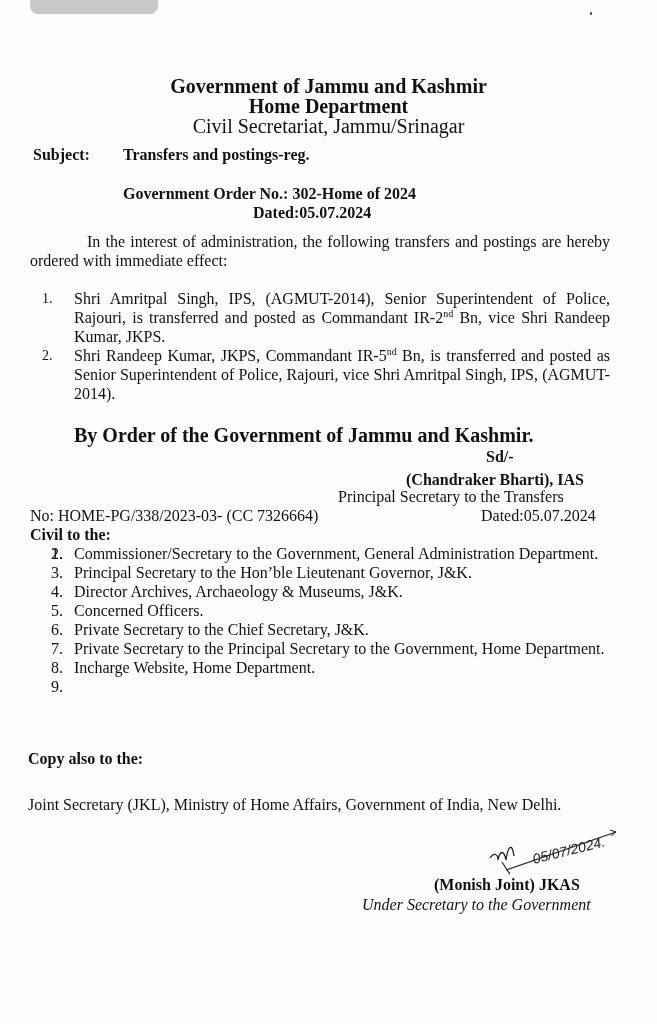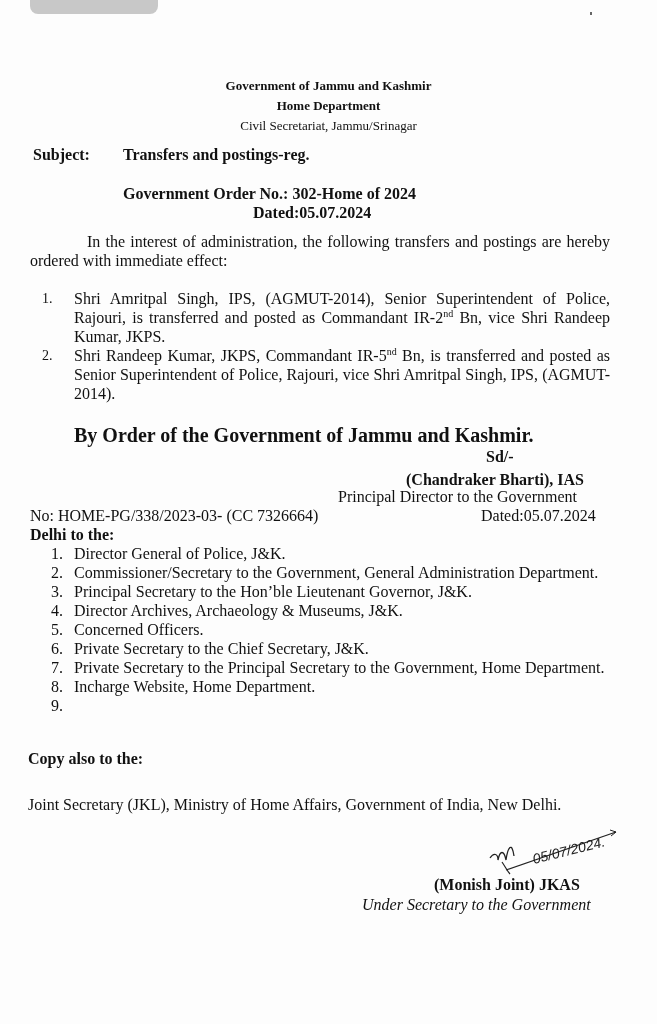--- a/index.html
+++ b/index.html
@@ -32,21 +32,21 @@
       height: 3px;
       background: #666;
     }
     .abs { position: absolute; white-space: nowrap; }
     .b { font-weight: bold; }
 
     .header {
       position: absolute;
       left: 0; width: 657px; top: 76px;
       text-align: center;
-      font-size: 13px; line-height: 20px;
+      font-size: 20px; line-height: 20px;
     }
     .header div { white-space: nowrap; }
 
     .subject { left: 33px; top: 146px; font-size: 16px; }
     .subject .lbl { display: inline-block; width: 90px; }
 
     .order-block {
       position: absolute; left: 0; width: 657px; top: 184px;
       font-size: 16px; line-height: 19px;
     }
@@ -120,27 +120,27 @@
   </div>
   <div class="item">
     <span class="num">2.</span>
     <span>Shri Randeep Kumar, JKPS, Commandant IR-5</span><sup>nd</sup><span> Bn, is transferred and posted as Senior Superintendent of Police, Rajouri, vice Shri Amritpal Singh, IPS, (AGMUT- 2014).</span>
   </div>
 </div>
 
 <div class="abs byorder b">By Order of the Government of Jammu and Kashmir.</div>
 <div class="abs sd b">Sd/-</div>
 <div class="abs signer b">(Chandraker Bharti), IAS</div>
-<div class="abs desig1">Principal Director to the Government</div>
+<div class="abs desig1">Principal Secretary to the Transfers</div>
 <div class="abs refno">No: HOME-PG/338/2023-03- (CC 7326664)</div>
 <div class="abs refdate">Dated:05.07.2024</div>
-<div class="abs copyto b">Delhi to the:</div>
+<div class="abs copyto b">Civil to the:</div>
 
 <div class="olist copy-list">
-  <div class="item"><span class="num">1.</span><span>Director General of Police, J&amp;K.</span></div>
+  <div class="item"><span class="num">1.</span></div>
   <div class="item"><span class="num">2.</span><span>Commissioner/Secretary to the Government, General Administration Department.</span></div>
   <div class="item"><span class="num">3.</span><span>Principal Secretary to the Hon’ble Lieutenant Governor, J&amp;K.</span></div>
   <div class="item"><span class="num">4.</span><span>Director Archives, Archaeology &amp; Museums, J&amp;K.</span></div>
   <div class="item"><span class="num">5.</span><span>Concerned Officers.</span></div>
   <div class="item"><span class="num">6.</span><span>Private Secretary to the Chief Secretary, J&amp;K.</span></div>
   <div class="item"><span class="num">7.</span><span>Private Secretary to the Principal Secretary to the Government, Home Department.</span></div>
   <div class="item"><span class="num">8.</span><span>Incharge Website, Home Department.</span></div>
   <div class="item"><span class="num">9.</span></div>
 </div>
 

